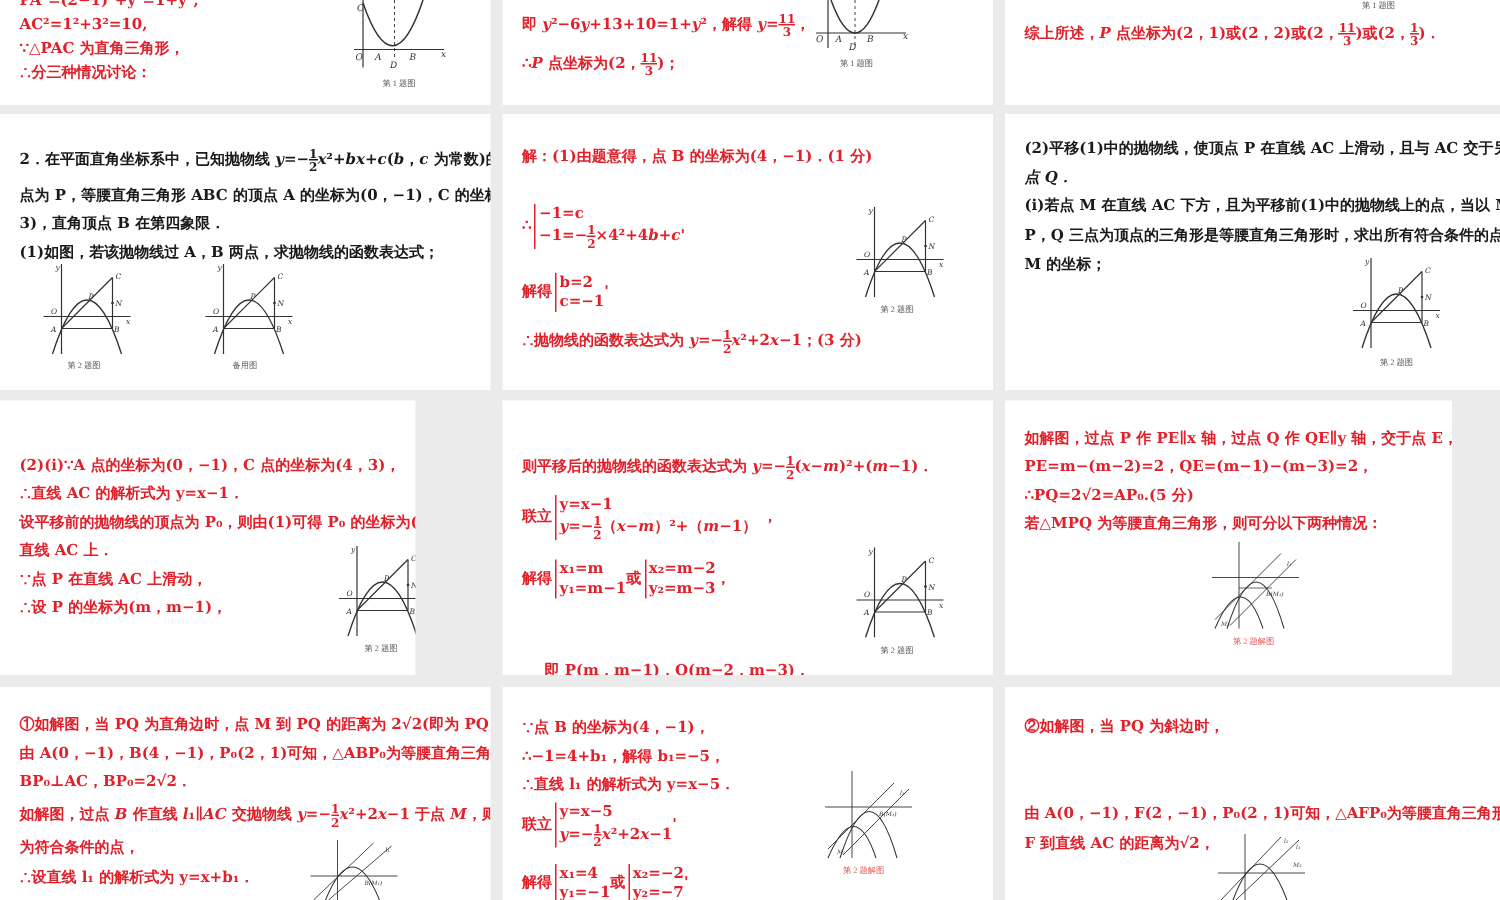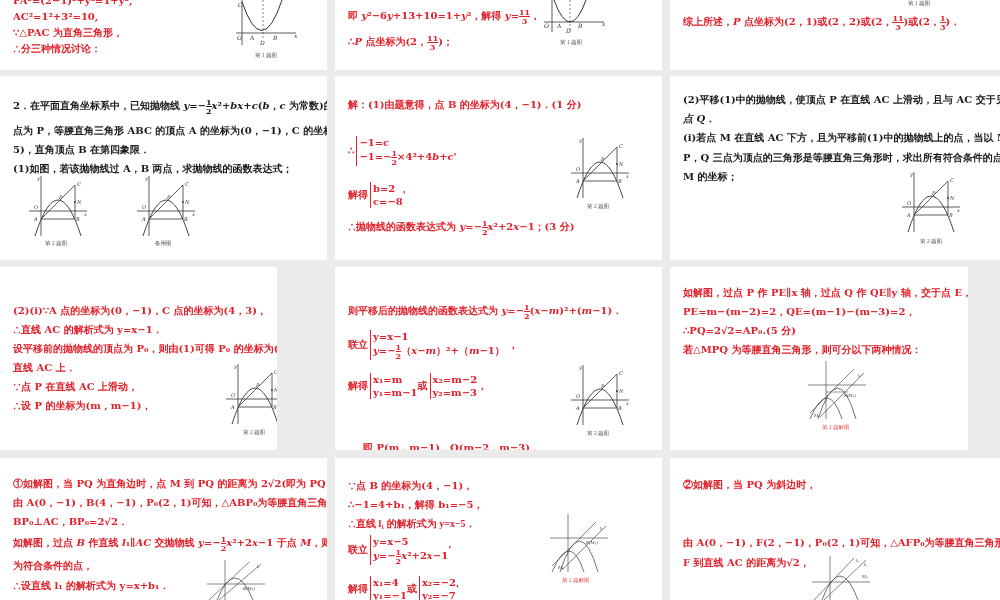--- a/index.html
+++ b/index.html
@@ -72,21 +72,21 @@
   </div>
 
   <div class="slide" style="left:670px;top:0;width:330px;height:70px;">
     <div class="cap" style="left:238px;top:0;">第 1 题图</div>
     <div class="line red" style="left:13px;top:14px;">综上所述，<i>P</i> 点坐标为(2，1)或(2，2)或(2，<span class="frac"><span class="num">11</span><span>3</span></span>)或(2，<span class="frac"><span class="num">1</span><span>3</span></span>)．</div>
   </div>
 
   <div class="slide" style="left:0;top:76px;width:327px;height:184px;">
     <div class="line black" style="left:13px;top:22px;">2．在平面直角坐标系中，已知抛物线 <i>y</i>=−<span class="frac"><span class="num">1</span><span>2</span></span><i>x</i>²+<i>bx</i>+<i>c</i>(<i>b</i>，<i>c</i> 为常数)的顶</div>
     <div class="line black" style="left:13px;top:48px;">点为 P，等腰直角三角形 ABC 的顶点 A 的坐标为(0，−1)，C 的坐标为(4，</div>
-    <div class="line black" style="left:13px;top:67px;">5)，直角顶点 B 在第四象限．</div>
+    <div class="line black" style="left:13px;top:67px;">3)，直角顶点 B 在第四象限．</div>
     <div class="line black" style="left:13px;top:86px;">(1)如图，若该抛物线过 A，B 两点，求抛物线的函数表达式；</div>
     <div class="fig" style="left:25px;top:98px;">
       <svg width="65" height="62" viewBox="0 0 65 62">
         <line x1="16" y1="2" x2="16" y2="62" stroke="#333" stroke-width="0.8"></line>
         <line x1="4" y1="37" x2="62" y2="37" stroke="#333" stroke-width="0.8"></line>
         <line x1="16" y1="45" x2="50" y2="11" stroke="#333" stroke-width="0.8"></line>
         <line x1="50" y1="11" x2="50" y2="45" stroke="#333" stroke-width="0.8"></line>
         <line x1="16" y1="45" x2="50" y2="45" stroke="#333" stroke-width="0.8"></line>
         <path d="M10,62 Q33,-10 56,62" fill="none" stroke="#333" stroke-width="0.9"></path>
         <circle cx="50" cy="28" r="0.9" fill="#333"></circle>
@@ -119,21 +119,21 @@
         <text x="51" y="47" font-size="5" font-style="italic" fill="#333">B</text>
         <text x="59" y="42" font-size="5" font-style="italic" fill="#333">x</text>
       </svg>
     </div>
     <div class="cap" style="left:155px;top:164px;">备用图</div>
   </div>
 
   <div class="slide" style="left:335px;top:76px;width:327px;height:184px;">
     <div class="line red" style="left:13px;top:22px;">解：(1)由题意得，点 B 的坐标为(4，−1)．(1 分)</div>
     <div class="line red" style="left:13px;top:60px;">∴<span class="brace"><div>−1=c</div><div>−1=−<span class="frac"><span class="num">1</span><span>2</span></span>×4²+4<i>b</i>+<i>c</i>'</div></span></div>
-    <div class="line red" style="left:13px;top:106px;">解得<span class="brace"><div>b=2</div><div>c=−8</div></span>'</div>
+    <div class="line red" style="left:13px;top:106px;">解得<span class="brace"><div>b=2</div><div>c=−1</div></span>'</div>
     <div class="line red" style="left:13px;top:143px;">∴抛物线的函数表达式为 <i>y</i>=−<span class="frac"><span class="num">1</span><span>2</span></span><i>x</i>²+2<i>x</i>−1；(3 分)</div>
     <div class="fig" style="left:232px;top:60px;">
       <svg width="65" height="62" viewBox="0 0 65 62">
         <line x1="16" y1="2" x2="16" y2="62" stroke="#333" stroke-width="0.8"></line>
         <line x1="4" y1="37" x2="62" y2="37" stroke="#333" stroke-width="0.8"></line>
         <line x1="16" y1="45" x2="50" y2="11" stroke="#333" stroke-width="0.8"></line>
         <line x1="50" y1="11" x2="50" y2="45" stroke="#333" stroke-width="0.8"></line>
         <line x1="16" y1="45" x2="50" y2="45" stroke="#333" stroke-width="0.8"></line>
         <path d="M10,62 Q33,-10 56,62" fill="none" stroke="#333" stroke-width="0.9"></path>
         <circle cx="50" cy="28" r="0.9" fill="#333"></circle>
@@ -272,21 +272,21 @@
         <path d="M12,40 Q30,-4 48,40" fill="none" stroke="#333" stroke-width="0.7"></path>
         <text x="38" y="30" font-size="4" font-style="italic" fill="#333">B(M₁)</text>
         <text x="52" y="8" font-size="4" font-style="italic" fill="#333">l₁</text>
       </svg>
     </div>
   </div>
 
   <div class="slide" style="left:335px;top:458px;width:327px;height:142px;">
     <div class="line red" style="left:13px;top:21px;">∵点 B 的坐标为(4，−1)，</div>
     <div class="line red" style="left:13px;top:40px;">∴−1=4+b₁，解得 b₁=−5，</div>
-    <div class="line red" style="left:13px;top:59px;font-family:Liberation Serif, serif;">∴直线 l₁ 的解析式为 y=x−5．</div>
+    <div class="line red" style="left:13px;top:59px;">∴直线 l₁ 的解析式为 y=x−5．</div>
     <div class="line red" style="left:13px;top:77px;">联立<span class="brace"><div>y=x−5</div><div><i>y</i>=−<span class="frac"><span class="num">1</span><span>2</span></span><i>x</i>²+2<i>x</i>−1</div></span>'</div>
     <div class="line red" style="left:13px;top:118px;">解得<span class="brace"><div>x₁=4</div><div>y₁=−1</div></span>或<span class="brace"><div>x₂=−2</div><div>y₂=−7</div></span>'</div>
     <div class="fig" style="left:213px;top:56px;">
       <svg width="62" height="60" viewBox="0 0 62 60">
         <line x1="20" y1="0" x2="20" y2="58" stroke="#333" stroke-width="0.6"></line>
         <line x1="2" y1="24" x2="60" y2="24" stroke="#333" stroke-width="0.6"></line>
         <line x1="4" y1="52" x2="48" y2="8" stroke="#333" stroke-width="0.6"></line>
         <line x1="14" y1="56" x2="58" y2="12" stroke="#333" stroke-width="0.6"></line>
         <path d="M12,58 Q32,-4 50,58" fill="none" stroke="#333" stroke-width="0.7"></path>
         <path d="M4,58 Q22,16 36,58" fill="none" stroke="#333" stroke-width="0.7"></path>

